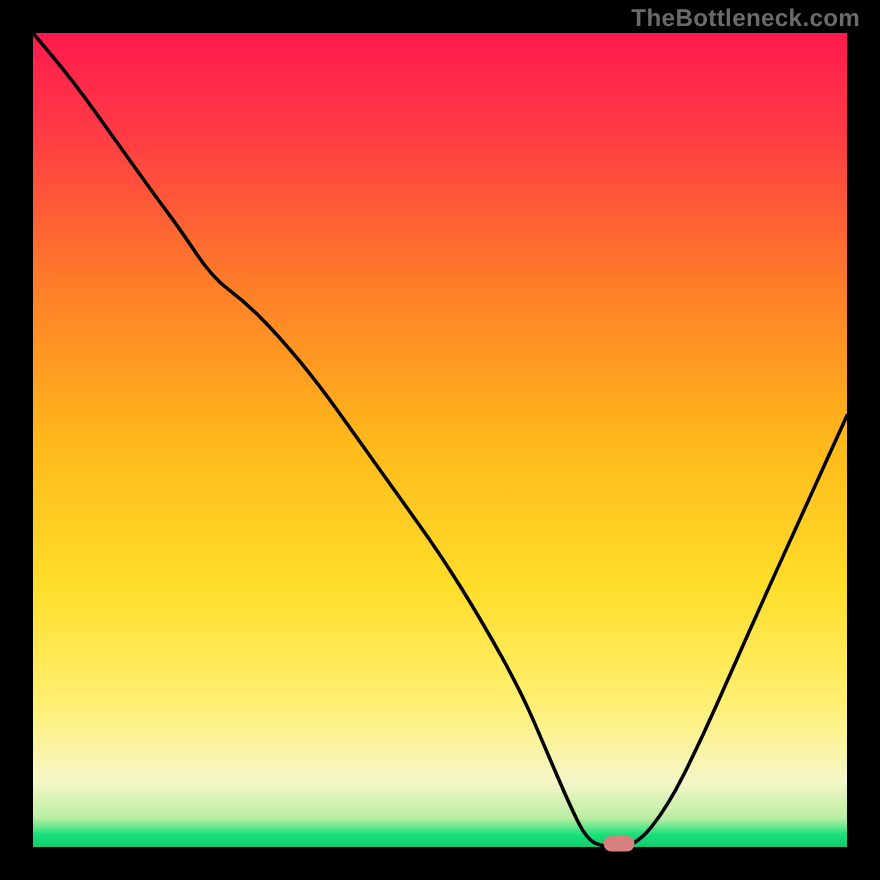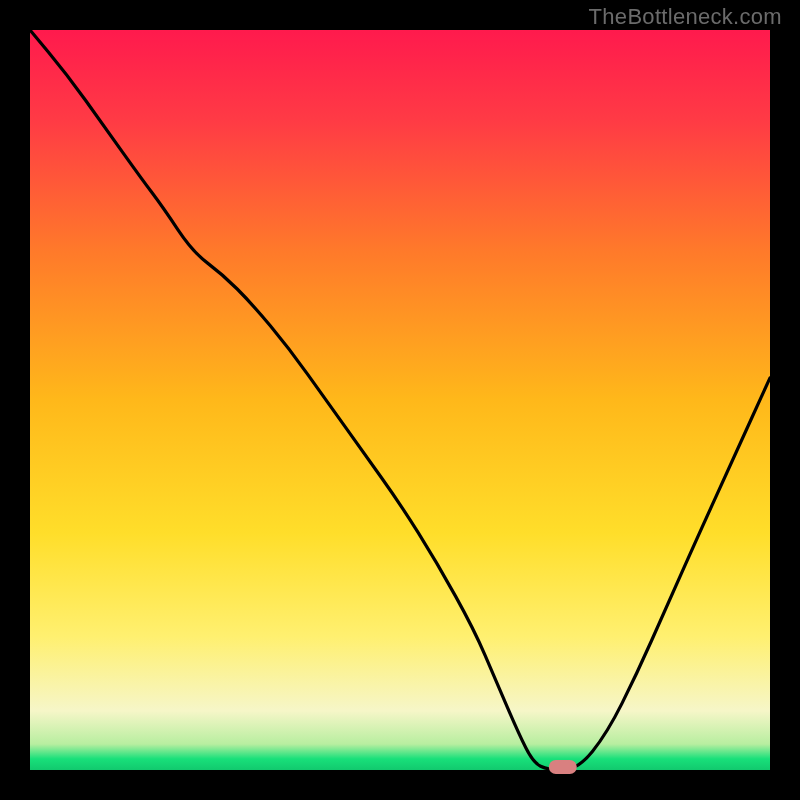--- a/index.html
+++ b/index.html
@@ -16,21 +16,21 @@
     width: 800px;
     height: 800px;
     background: #000;
   }
   .watermark {
     position: absolute;
     top: 4px;
     right: 18px;
     color: #6b6b6b;
     font-size: 22px;
-    font-weight: 400;
+    font-weight: 700;
     letter-spacing: 0.3px;
     z-index: 5;
   }
   svg {
     position: absolute;
     top: 0;
     left: 0;
   }
 </style>
 </head>

